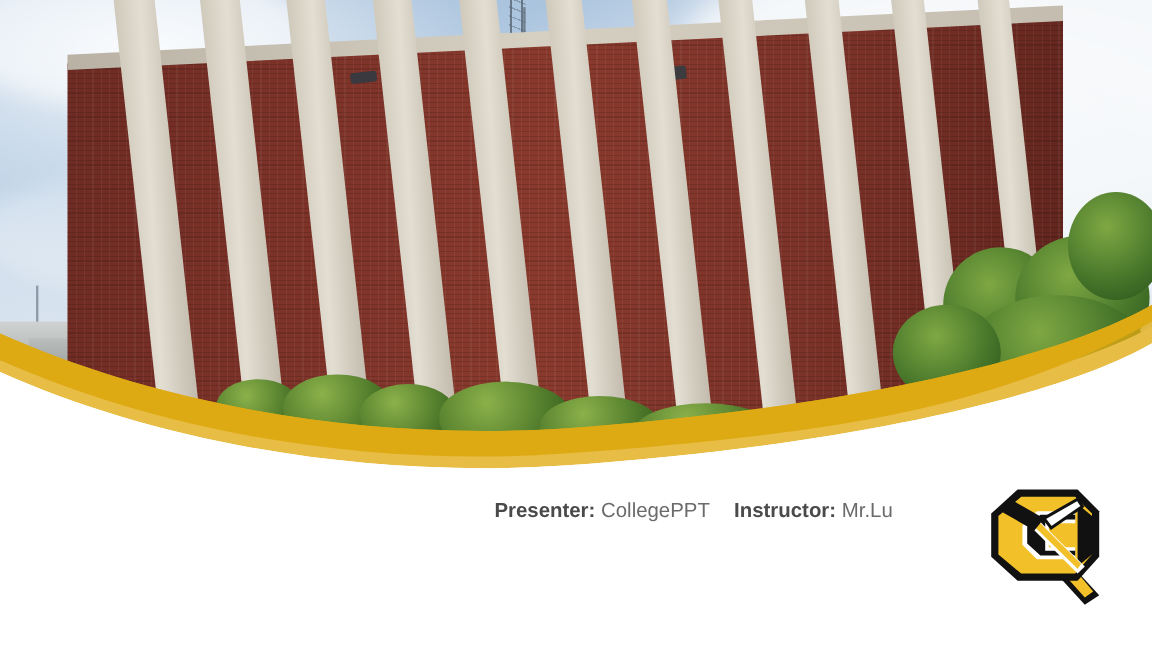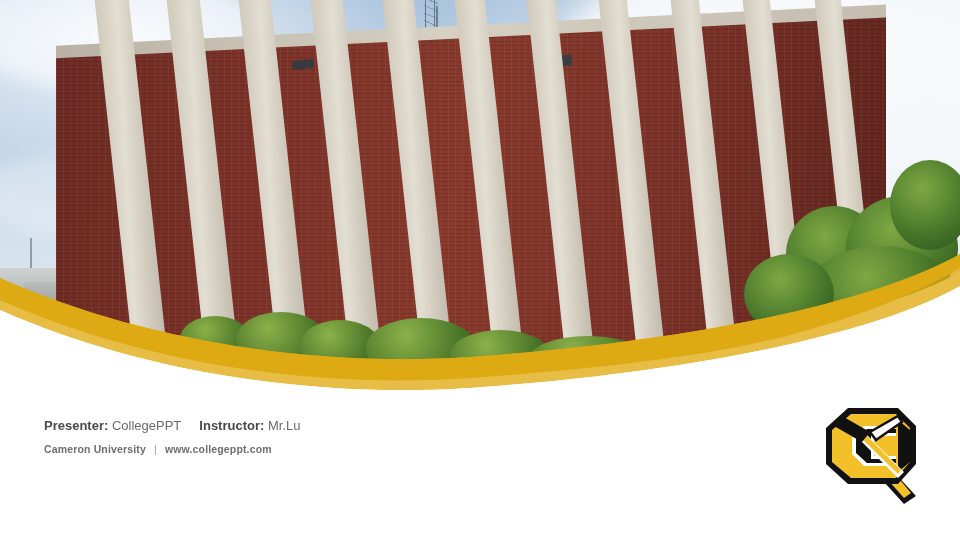--- a/index.html
+++ b/index.html
@@ -196,24 +196,25 @@
     font-size: 40px;
     font-weight: bold;
     color: #f5be2e;
     letter-spacing: -0.2px;
     line-height: 46px;
     margin: 0;
     white-space: nowrap;
   }
   .byline {
     margin-top: 13px;
-    font-size: 13px;
+    font-size: 17px;
     color: #5d5d5d;
     line-height: 17px;
     white-space: nowrap;
+    text-align: right;
   }
   .byline .k { font-weight: bold; color: #4a4a4a; }
   .byline .v { font-weight: normal; color: #6b6b6b; }
   .byline .gap { display: inline-block; width: 11px; }
   .affil {
     margin-top: 8px;
     font-size: 10.5px;
     font-weight: bold;
     color: #6e6e6e;
     letter-spacing: 0.15px;
@@ -512,25 +513,20 @@
   <div class="content">
 
     <div class="byline">
       <span class="k">Presenter:</span>
       <span class="v">CollegePPT</span>
       <span class="gap"></span>
       <span class="k">Instructor:</span>
       <span class="v">Mr.Lu</span>
     </div>
 
-    <div class="affil">
-      <span>Cameron University</span>
-      <span class="sep">|</span>
-      <span>www.collegeppt.com</span>
-    </div>
   </div>
 
   <div class="logo">
     <svg width="116" height="104" viewBox="0 0 116 104" aria-hidden="true">
 
       <path d="M82,70 L104,94 L92,102 L72,80 Z" fill="#111111"></path>
       <path d="M84,73 L99,91 L92,96 L76,78 Z" fill="#f2c12a"></path>
 
       <path d="M36,6 L86,6 L104,24 L104,62 L86,82 L36,82 L14,62 L14,26 Z" fill="#111111"></path>
       <path d="M39,12 L84,12 L98,26 L98,60 L84,76 L39,76 L20,60 L20,28 Z" fill="#f2c12a"></path>

